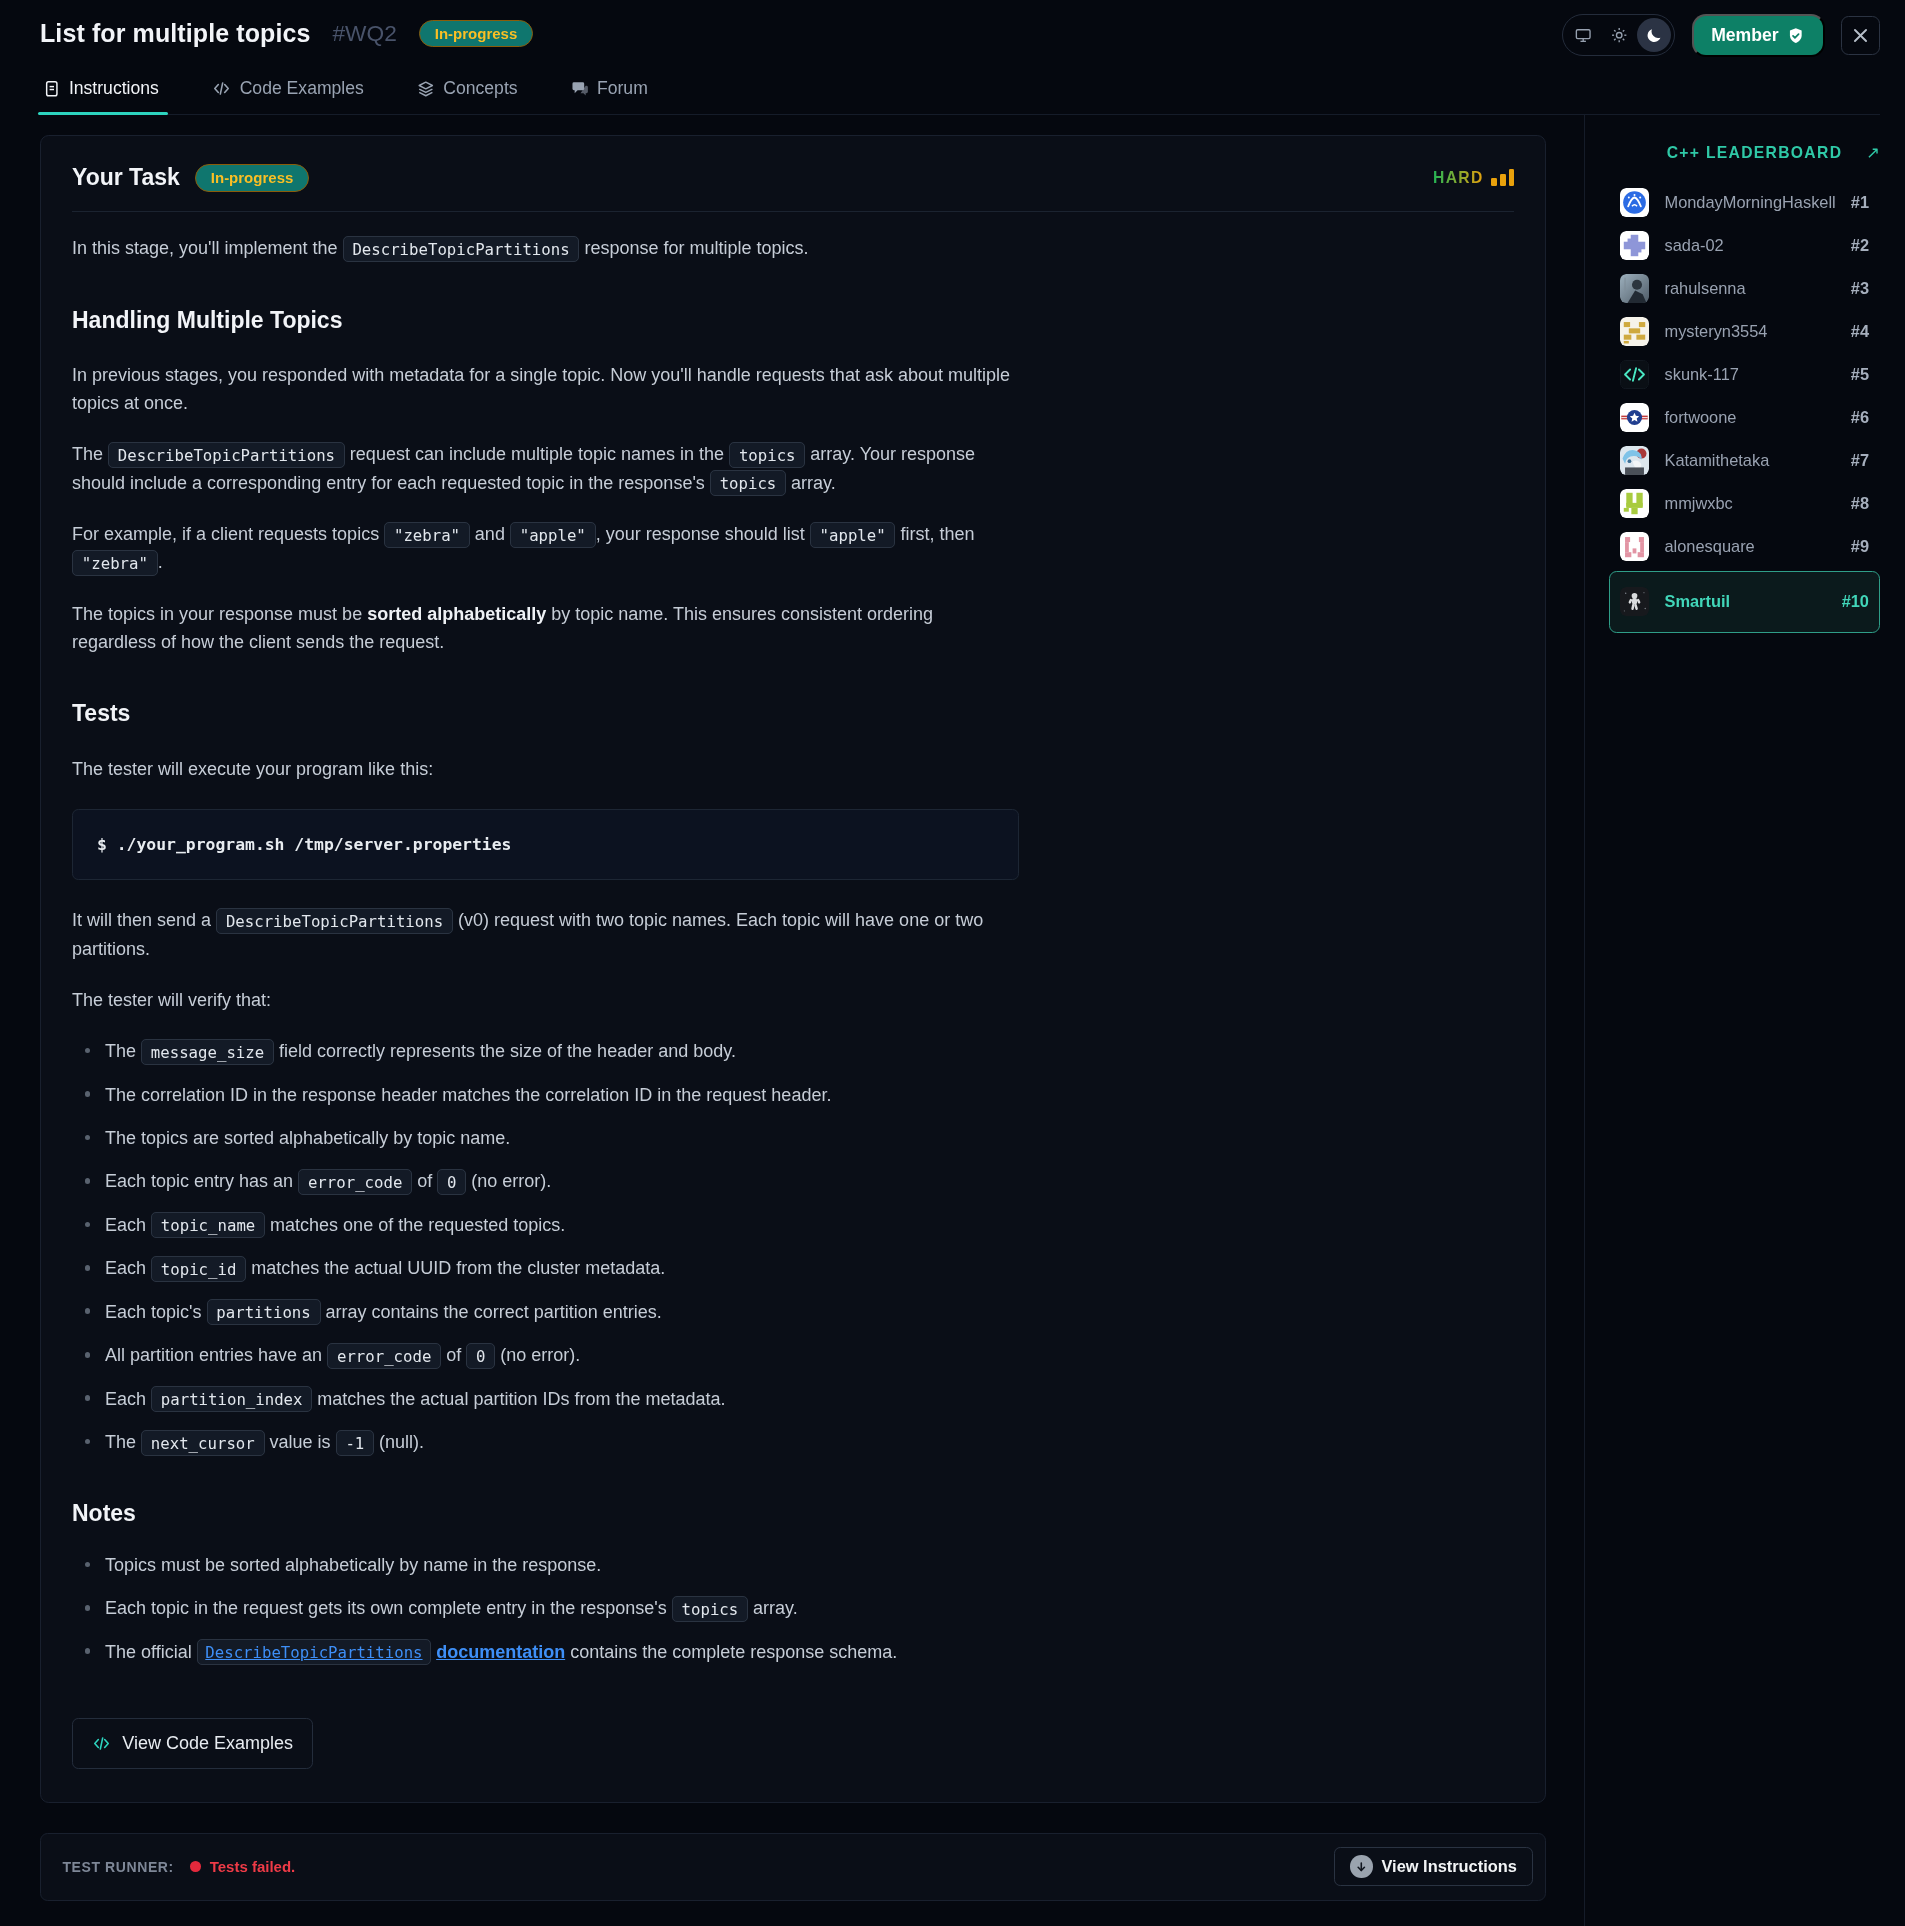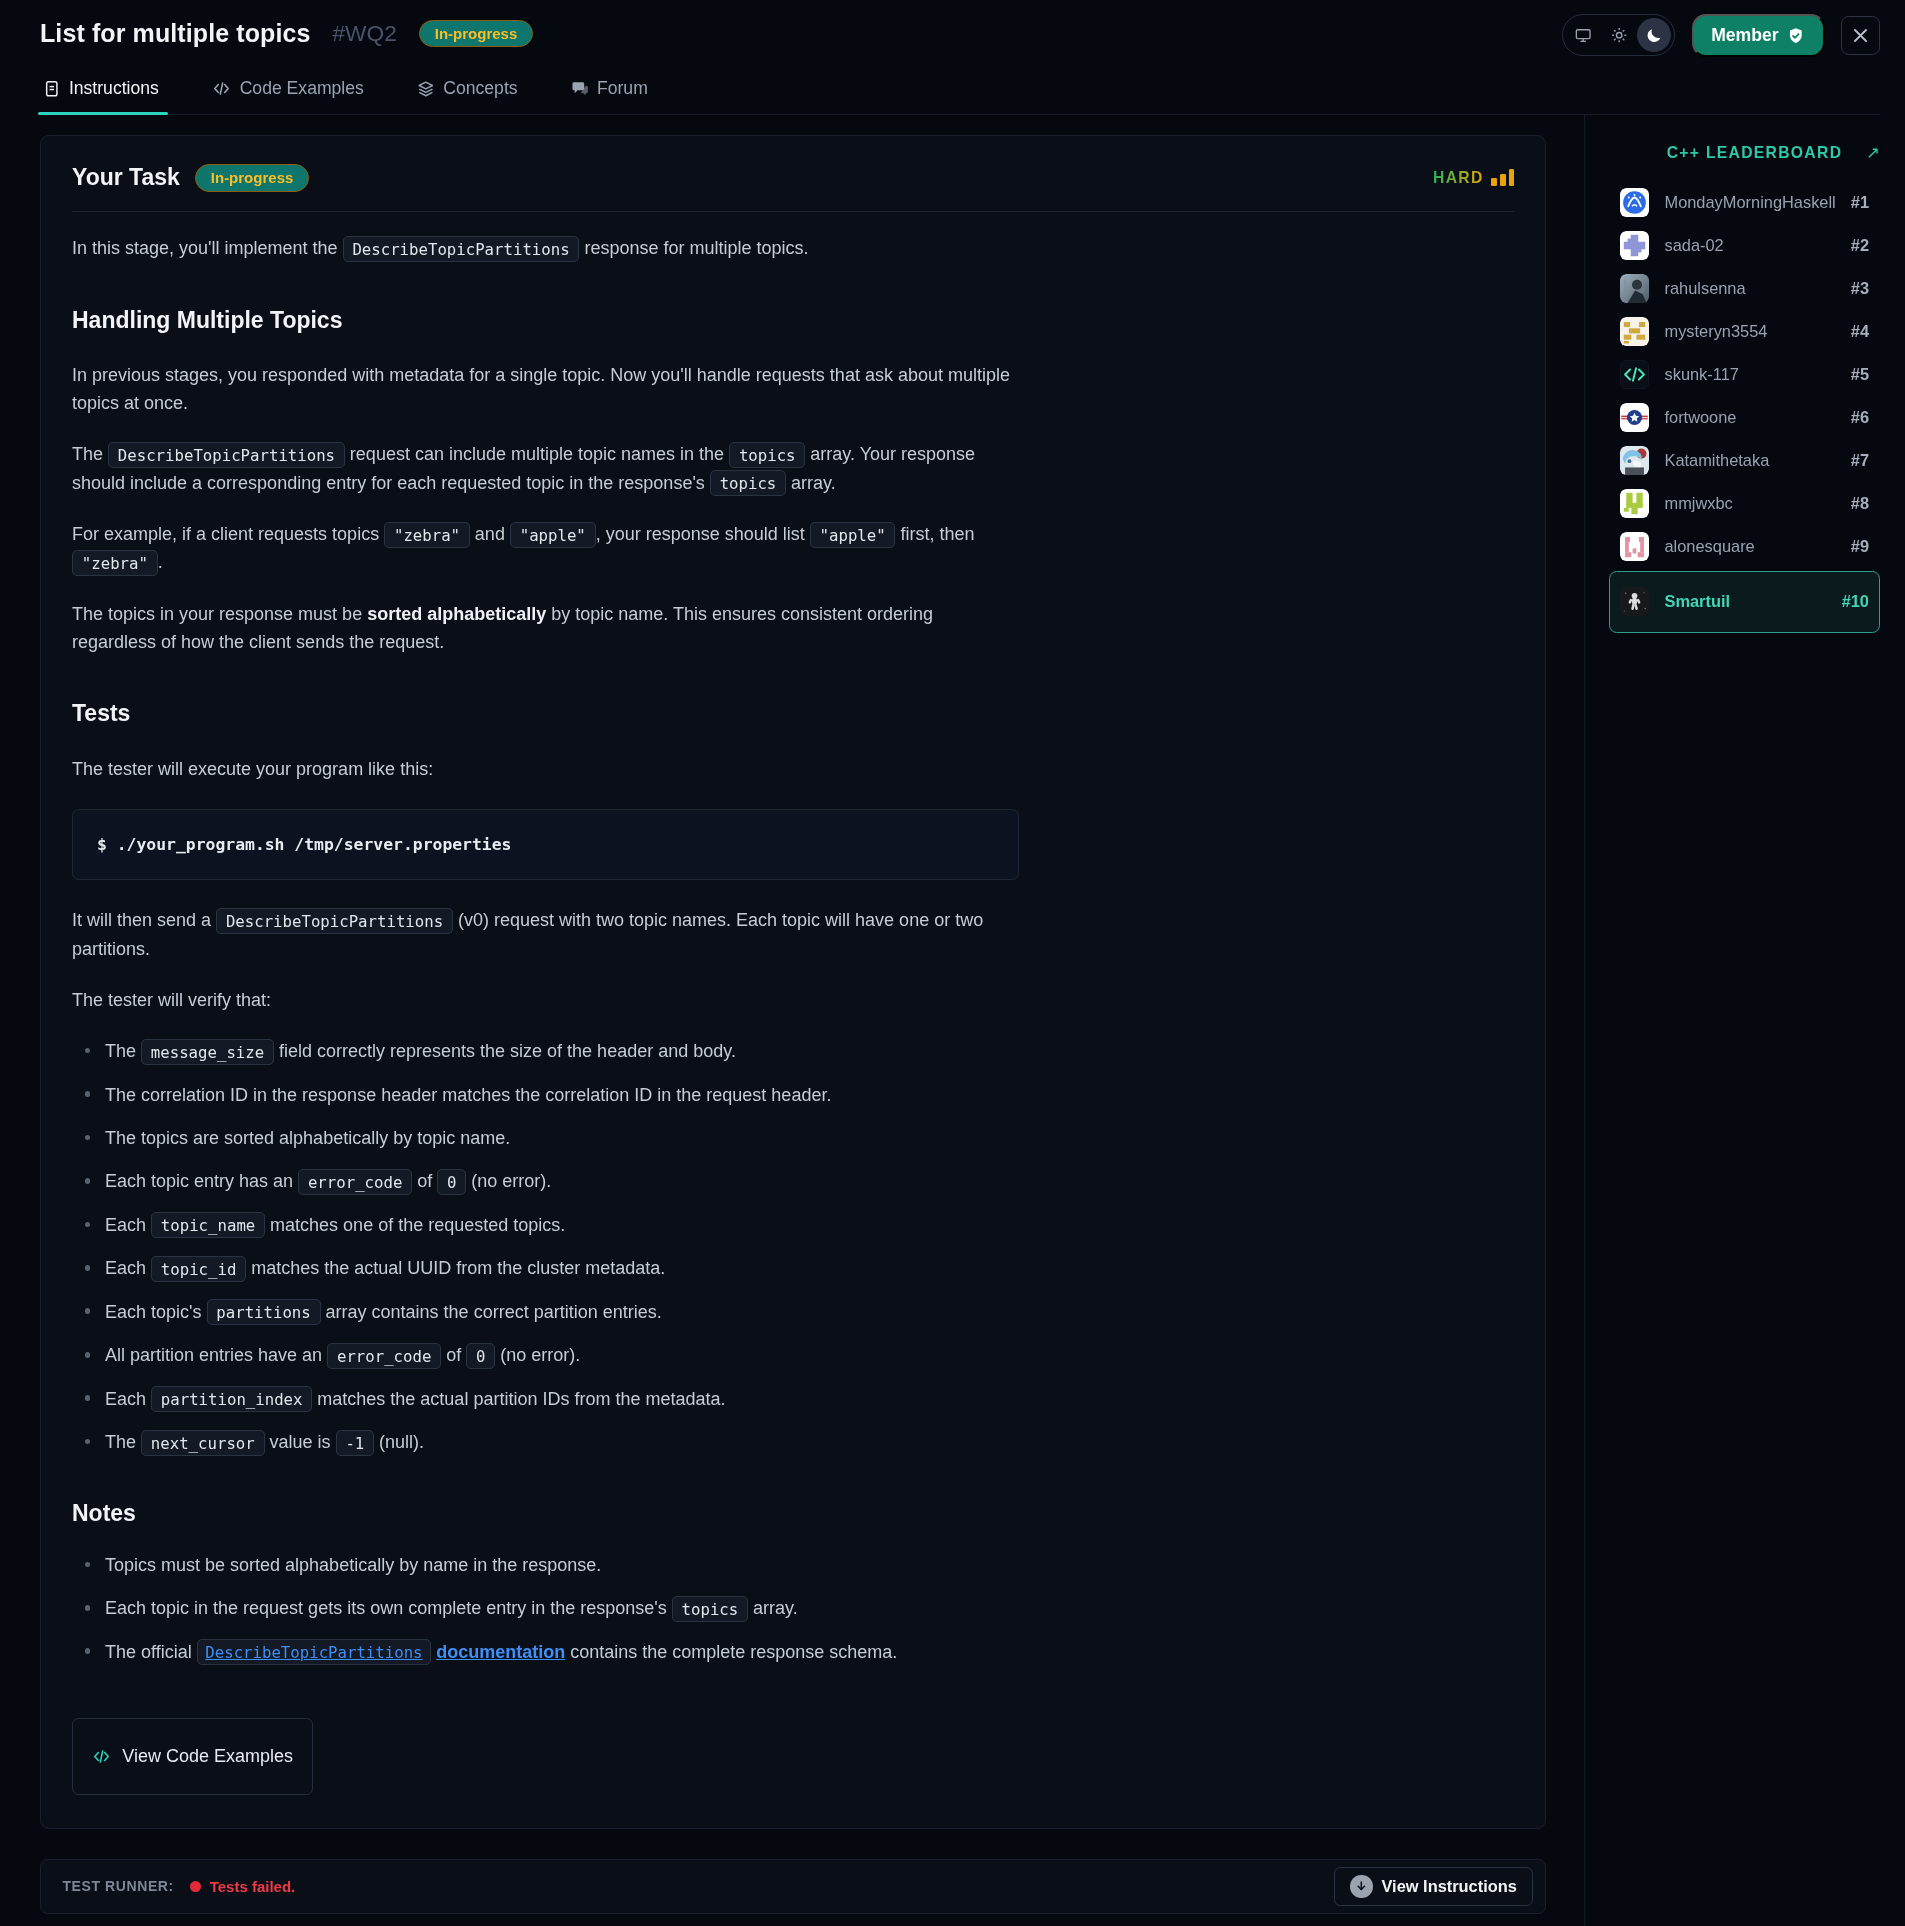--- a/index.html
+++ b/index.html
@@ -75,30 +75,30 @@
   .prose li { position:relative; padding-left:33px; margin:15px 0; }
   .prose li::before { content:""; position:absolute; left:12.6px; top:10.7px; width:5.7px; height:5.7px; border-radius:50%; background:#59626f; }
   a.doc-link { color:#3e8ff7; font-weight:700; text-decoration:underline; cursor:pointer; }
   a.code-link {
     font-family:"DejaVu Sans Mono","Liberation Mono",monospace; font-size:15.7px;
     color:#3e8ff7; background:#131a26; border:0.6px solid #2a3341; border-radius:5px;
     padding:2.5px 7.6px; text-decoration:underline; white-space:nowrap; cursor:pointer;
   }
   .btn-code-examples {
     margin-top:29px; display:inline-flex; align-items:center; gap:11.3px;
-    border:0.6px solid #242d3c; border-radius:6.3px; padding:27px 19px;
+    border:0.6px solid #242d3c; border-radius:6.3px; padding:14px 19px;
     font-size:18px; color:#e8ecf1; background:transparent; cursor:pointer;
   }
   .teal { color:#2dd4bf; }
 
   
   .test-runner {
     margin-top:30px; display:flex; align-items:center;
     background:#0a0e17; border:0.6px solid #19202e; border-radius:7.6px;
-    padding:8.8px 12.6px 8.8px 21.4px; height:55px;
+    padding:8.8px 12.6px 8.8px 21.4px; height:68px;
   }
   .tr-label { font-size:14px; font-weight:700; letter-spacing:0.6px; color:#7e8797; }
   .tr-dot { width:10.7px; height:10.7px; border-radius:50%; background:#e3293c; margin:0 8.8px 0 16.4px; }
   .tr-status { font-size:15px; font-weight:600; color:#ef3b47; }
   .btn-view-instructions {
     margin-left:auto; display:flex; align-items:center; gap:8.8px;
     border:0.6px solid #2a3342; border-radius:6.3px; padding:7px 15px;
     font-size:16.4px; font-weight:700; color:#f2f4f6; background:transparent; cursor:pointer;
   }
   .circ-arrow { width:22.7px; height:22.7px; border-radius:50%; background:#9aa3ae; display:flex; align-items:center; justify-content:center; color:#10151e; }

